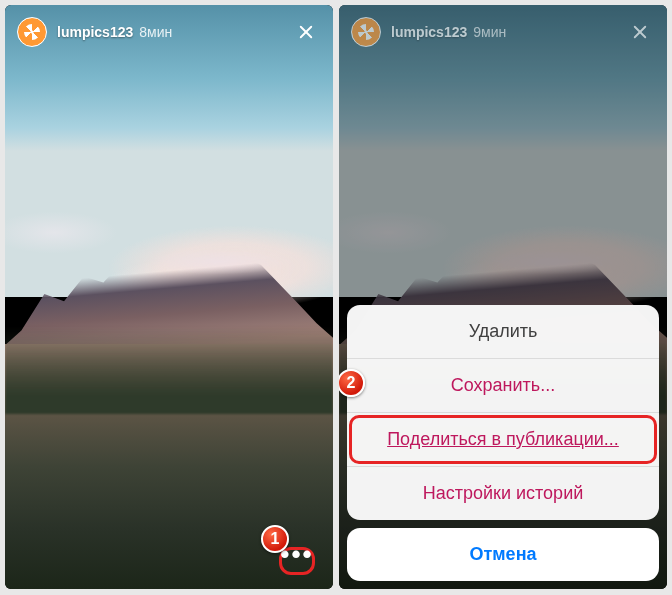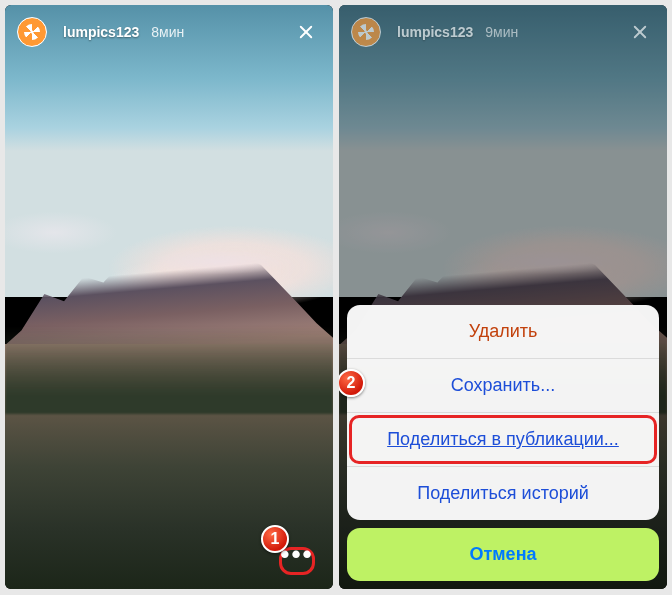--- a/index.html
+++ b/index.html
@@ -57,21 +57,21 @@
     .forest-edge {
       position:absolute; bottom:30%; left:0; right:0; height:15%;
       background: linear-gradient(180deg, transparent 0%, #2e3a2a 80%);
       filter: blur(1px);
     }
 
     .top-bar {
       position: absolute; top: 0; left: 0; right: 0;
       display: flex; align-items: center;
       padding: 12px 14px 12px 12px;
-      gap: 16px;
+      gap: 10px;
     }
     .dim .top-bar { opacity: 0.65; }
     .avatar {
       width: 30px; height: 30px;
       border-radius: 50%;
       background: radial-gradient(circle at 50% 50%, #fff 0 1px, transparent 2px),
                   conic-gradient(from 0deg, #ff9933 0 12.5%, #fff 12.5% 25%, #ff9933 25% 37.5%, #fff 37.5% 50%, #ff9933 50% 62.5%, #fff 62.5% 75%, #ff9933 75% 87.5%, #fff 87.5% 100%);
       border: 1.5px solid #fff;
       position: relative;
       box-shadow: inset 0 0 0 6px #ff9933;
@@ -114,28 +114,28 @@
     }
     .sheet-group {
       background: rgba(248,248,248,.98);
       border-radius:13px;
       overflow:hidden;
     }
     .sheet-item {
       padding:16px 10px;
       text-align:center;
       font-size:18px;
-      color:#1d4ed8;
+      color:#be185d;
       border-top:1px solid rgba(0,0,0,.1);
       cursor:pointer;
     }
     .sheet-item:first-child { border-top:none; }
-    .sheet-item.destructive { color:#c2410c; }
+    .sheet-item.destructive { color:#404040; }
     .sheet-cancel {
-      background:#bef264;
+      background:#ffffff;
       border-radius:13px;
       margin-top:8px;
       padding:16px 20px;
       text-align:center;
       font-size:18px;
       font-weight:600;
       color:#007aff;
       cursor:pointer;
     }
 
@@ -205,21 +205,21 @@
     </div>
 
     <div class="action-sheet">
       <div class="sheet-group">
         <div class="sheet-item destructive">Удалить</div>
         <div class="sheet-item">Сохранить...</div>
         <div class="sheet-item" style="position:relative;text-decoration:underline;">
           <span>Поделиться в публикации...</span>
           <div class="highlight-frame" style="inset:2px;"></div>
         </div>
-        <div class="sheet-item">Поделиться историй</div>
+        <div class="sheet-item">Настройки историй</div>
       </div>
       <div class="sheet-cancel">Отмена</div>
     </div>
 
     <div class="step-badge" style="bottom:192px; left:-2px;">
       <span>2</span>
     </div>
 
   </div>
 </div>

